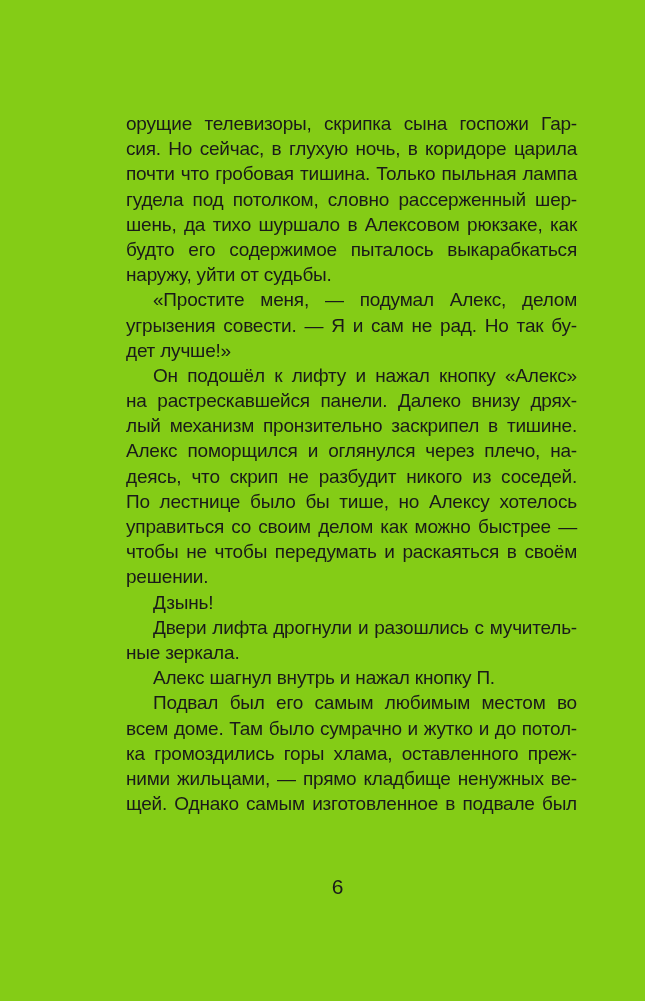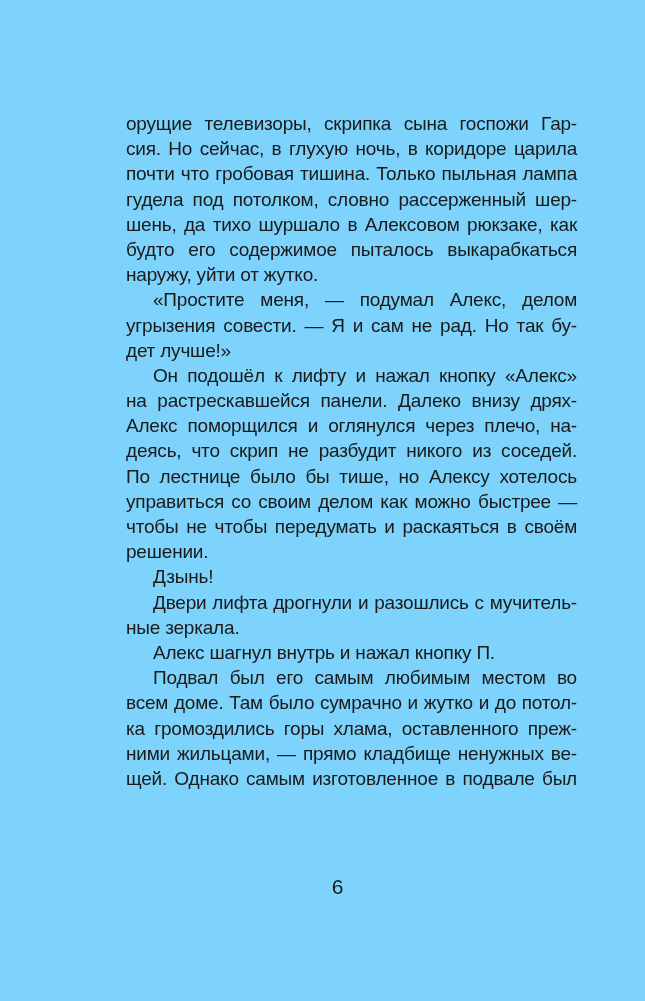--- a/index.html
+++ b/index.html
@@ -10,21 +10,21 @@
     width: 645px;
     height: 1001px;
     background: #ffffff;
     font-family: "Liberation Sans", "DejaVu Sans", sans-serif;
     overflow: hidden;
   }
   .page {
     position: relative;
     width: 645px;
     height: 1001px;
-    background: #7dd3fc;
+    background: #84cc16;
   }
   .text-block {
     position: absolute;
     left: 126px;
     top: 111px;
     width: 451px;
     color: #1a1a1a;
     font-size: 19px;
     letter-spacing: -0.2px;
     line-height: 25.2px;
@@ -63,30 +63,31 @@
 
 <div class="page">
   <div class="text-block" id="text-block" style="color: rgb(26, 26, 26);">
       <div class="paragraph">
         <div class="text-line">орущие телевизоры, скрипка сына госпожи Гар-</div>
         <div class="text-line">сия. Но сейчас, в глухую ночь, в коридоре царила</div>
         <div class="text-line">почти что гробовая тишина. Только пыльная лампа</div>
         <div class="text-line">гудела под потолком, словно рассерженный шер-</div>
         <div class="text-line">шень, да тихо шуршало в Алексовом рюкзаке, как</div>
         <div class="text-line">будто его содержимое пыталось выкарабкаться</div>
-        <div class="text-line no-justify">наружу, уйти от жутко.</div>
+        <div class="text-line no-justify">наружу, уйти от судьбы.</div>
       </div>
       <div class="paragraph">
         <div class="text-line indent">«Простите меня, — подумал Алекс, делом</div>
         <div class="text-line">угрызения совести. — Я и сам не рад. Но так бу-</div>
         <div class="text-line no-justify">дет лучше!»</div>
       </div>
       <div class="paragraph">
         <div class="text-line indent">Он подошёл к лифту и нажал кнопку «Алекс»</div>
         <div class="text-line">на растрескавшейся панели. Далеко внизу дрях-</div>
+        <div class="text-line">лый механизм пронзительно заскрипел в тишине.</div>
         <div class="text-line">Алекс поморщился и оглянулся через плечо, на-</div>
         <div class="text-line">деясь, что скрип не разбудит никого из соседей.</div>
         <div class="text-line">По лестнице было бы тише, но Алексу хотелось</div>
         <div class="text-line">управиться со своим делом как можно быстрее —</div>
         <div class="text-line">чтобы не чтобы передумать и раскаяться в своём</div>
         <div class="text-line no-justify">решении.</div>
       </div>
       <div class="paragraph">
         <div class="text-line indent no-justify">Дзынь!</div>
       </div>

